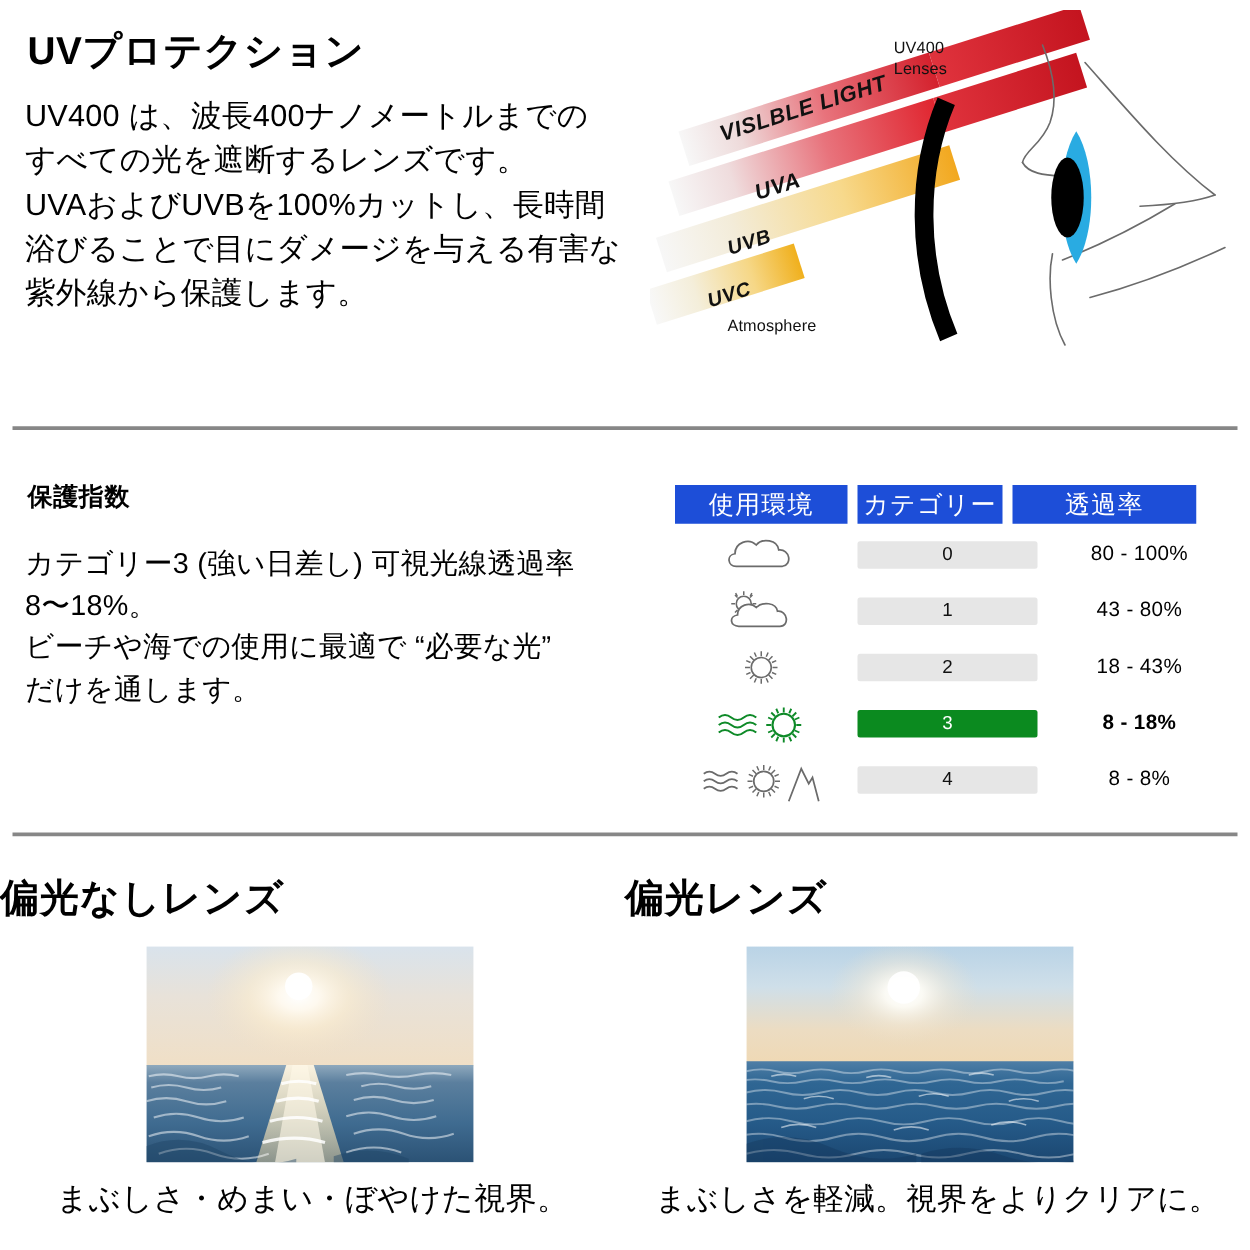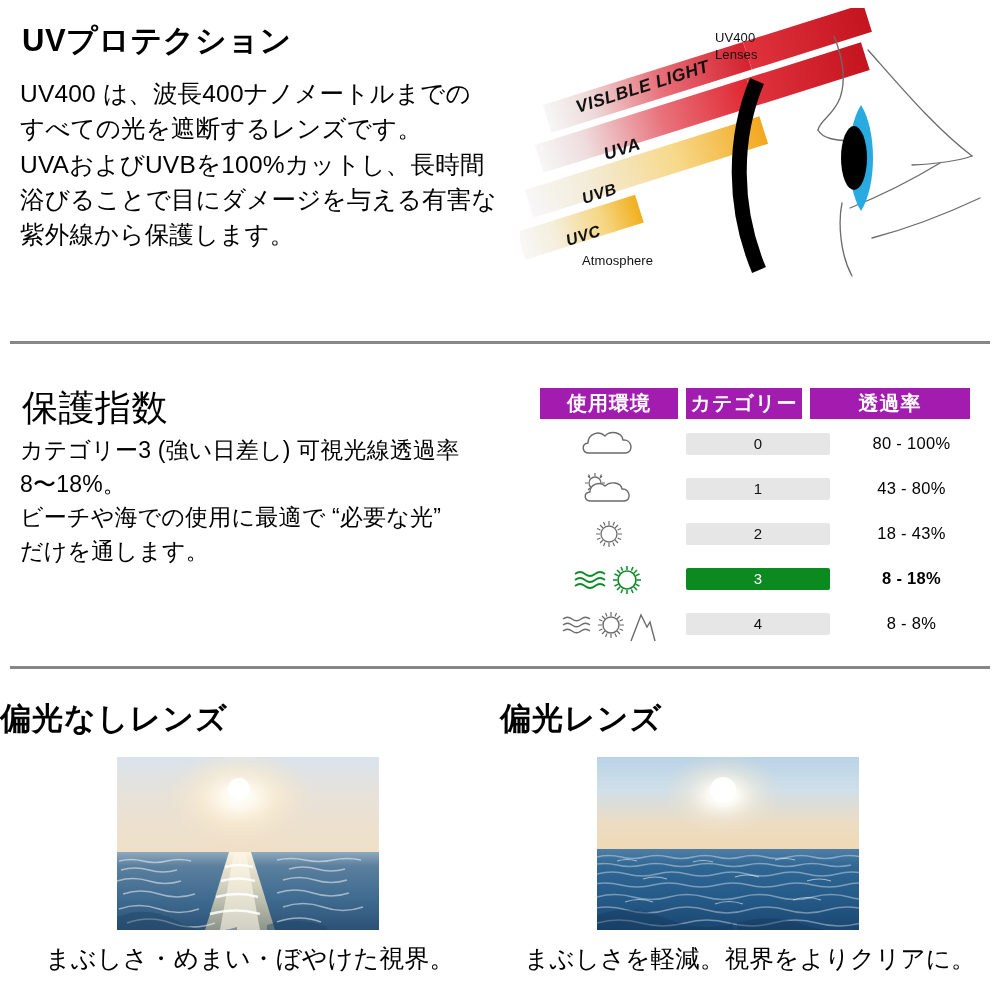--- a/index.html
+++ b/index.html
@@ -46,39 +46,39 @@
   .beam-txt{
     font-family:"Liberation Sans","DejaVu Sans",sans-serif;
     font-size:17.5px;font-weight:600;font-style:italic;fill:#111;
     letter-spacing:.6px;
   }
   .beam-txt.small{font-size:16px;}
 
   
   #sec2-title{
     position:absolute;left:22px;top:384px;
-    font-size:36px;font-weight:normal;letter-spacing:.5px;white-space:nowrap;
+    font-size:20px;font-weight:bold;letter-spacing:.5px;white-space:nowrap;
   }
   #sec2-body{
     position:absolute;left:20px;top:434px;width:510px;
     font-size:23px;line-height:1.46;letter-spacing:.2px;
   }
   #sec2-body div{white-space:nowrap;}
 
   
   #cat-table{position:absolute;left:540px;top:388px;width:445px;}
   .tbl-head{display:flex;gap:8px;height:31px;}
   .tbl-head .hcell{
-    background:#a21caf;color:#fff;
+    background:#1d4ed8;color:#fff;
     display:flex;align-items:center;justify-content:center;
-    font-size:20px;font-weight:bold;letter-spacing:1px;
+    font-size:20px;font-weight:normal;letter-spacing:1px;
   }
   .c-env{width:138px;}
   .c-cat{width:116px;}
-  .c-tr{width:160px;}
+  .c-tr{width:147px;}
 
   .tbl-row{display:flex;gap:8px;align-items:center;height:41px;margin-top:4px;}
   .cell-env{width:138px;display:flex;align-items:center;justify-content:center;}
   .cell-cat{width:144px;display:flex;align-items:center;justify-content:center;}
   .cell-tr{width:147px;text-align:center;font-size:16.5px;letter-spacing:.3px;}
   .pill{
     width:100%;height:22px;border-radius:2px;background:#e6e6e6;
     display:flex;align-items:center;justify-content:center;
     font-size:15px;color:#111;
   }

